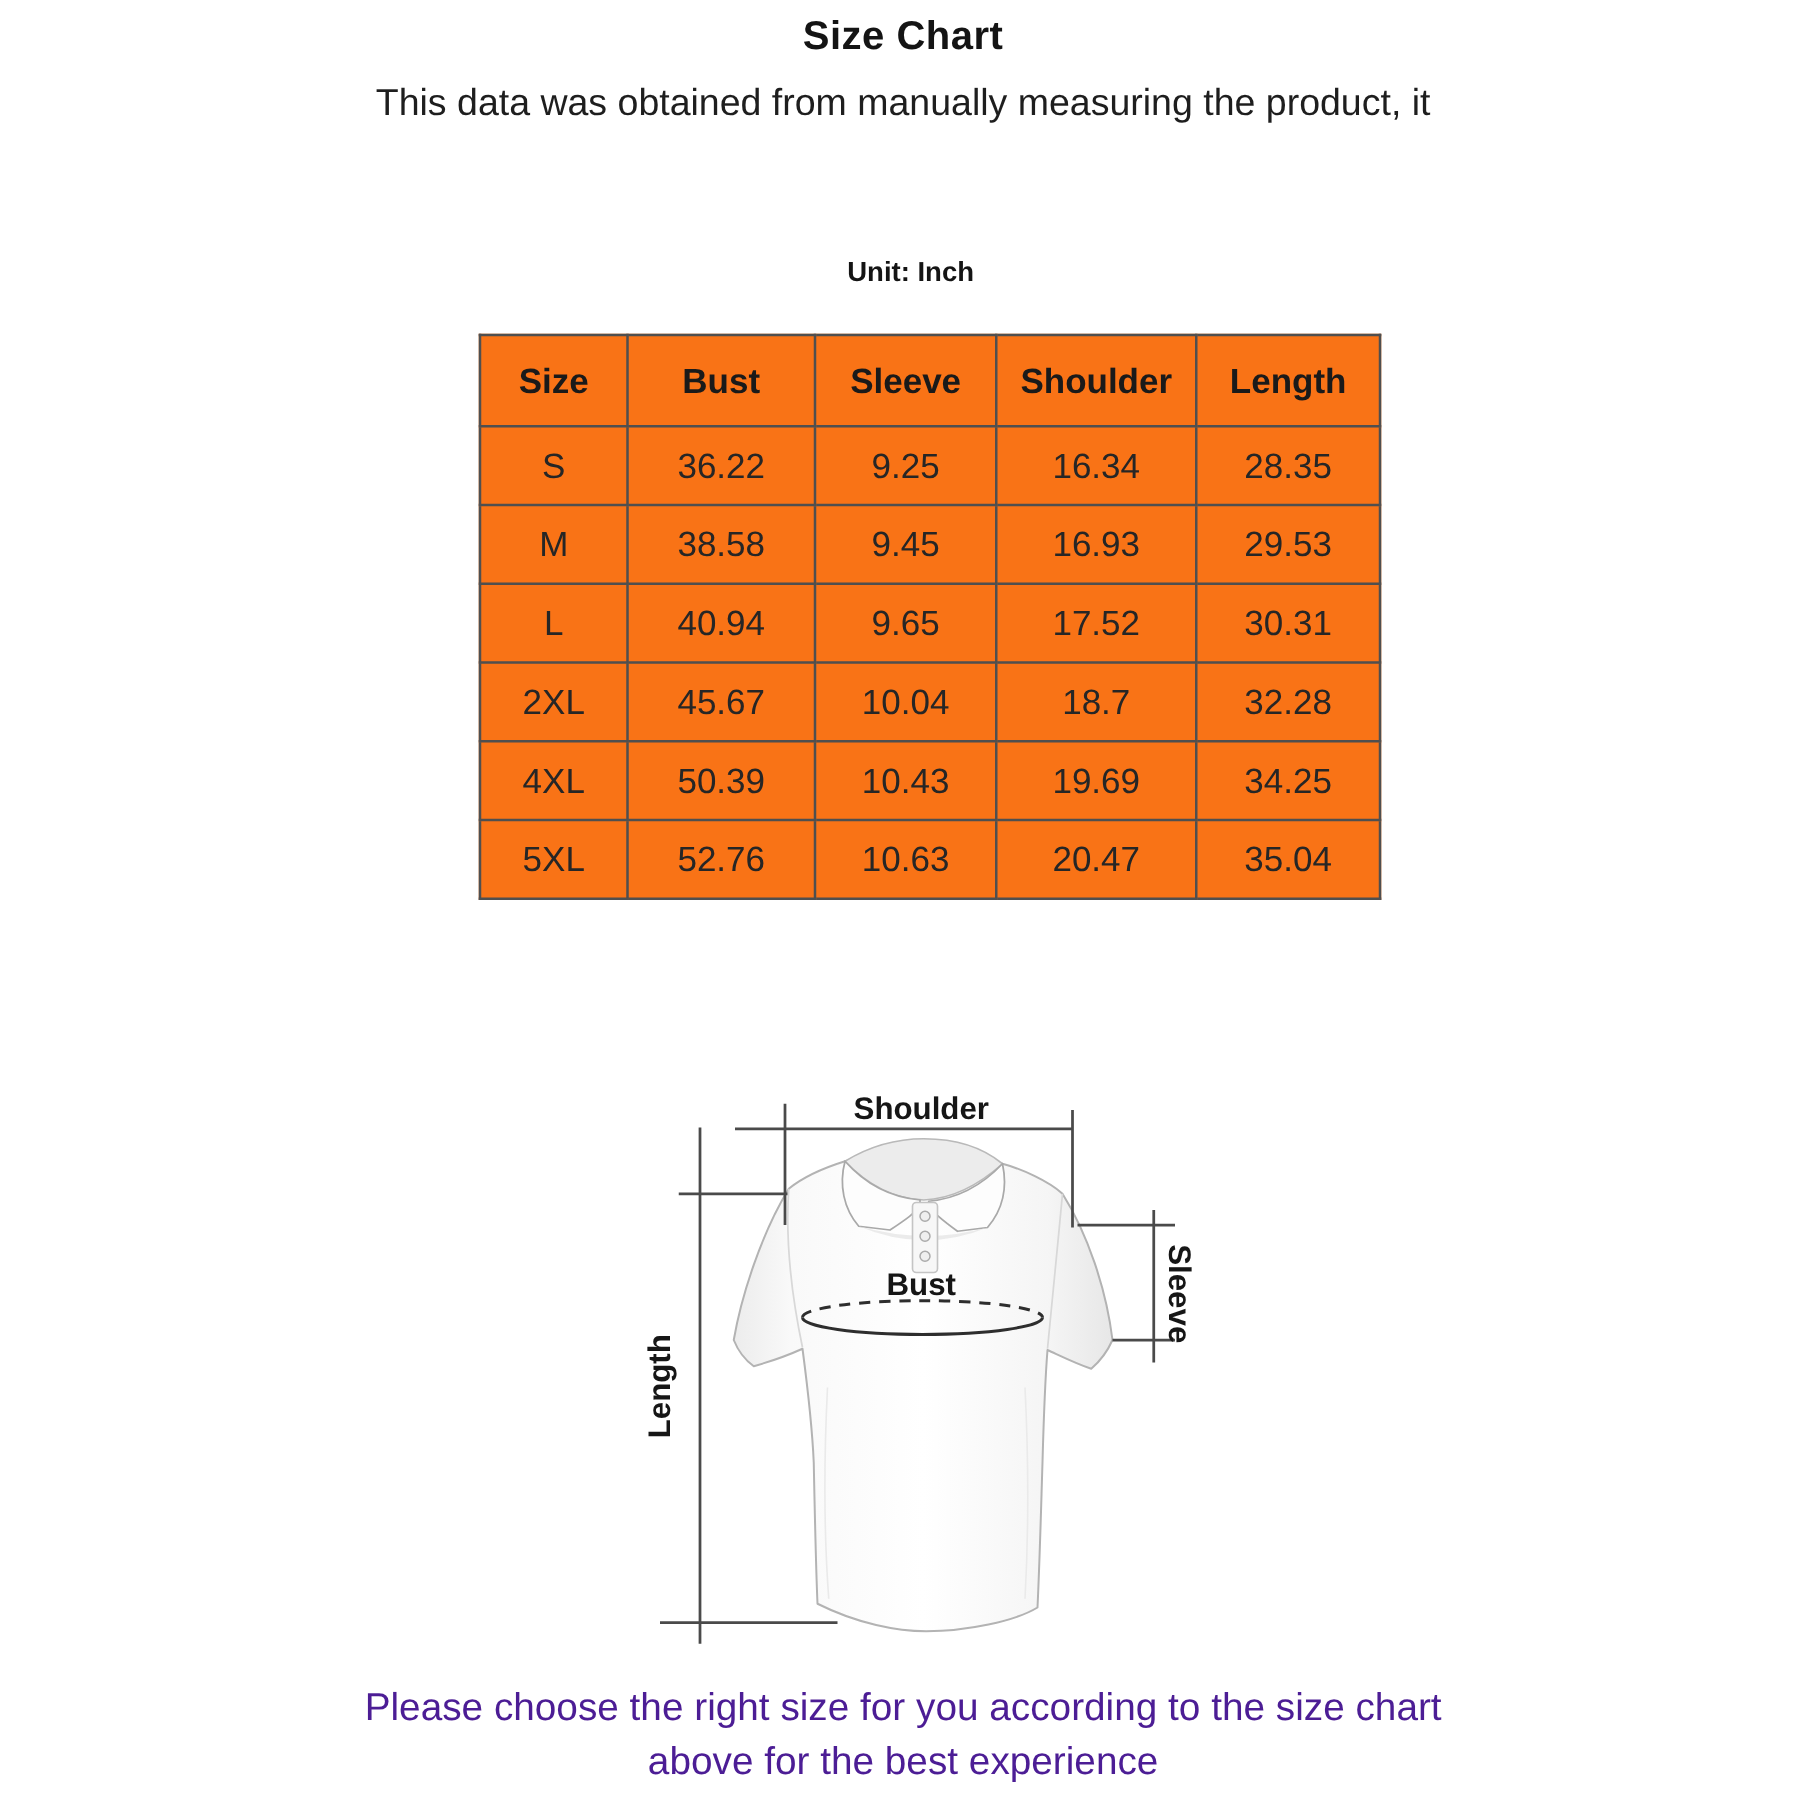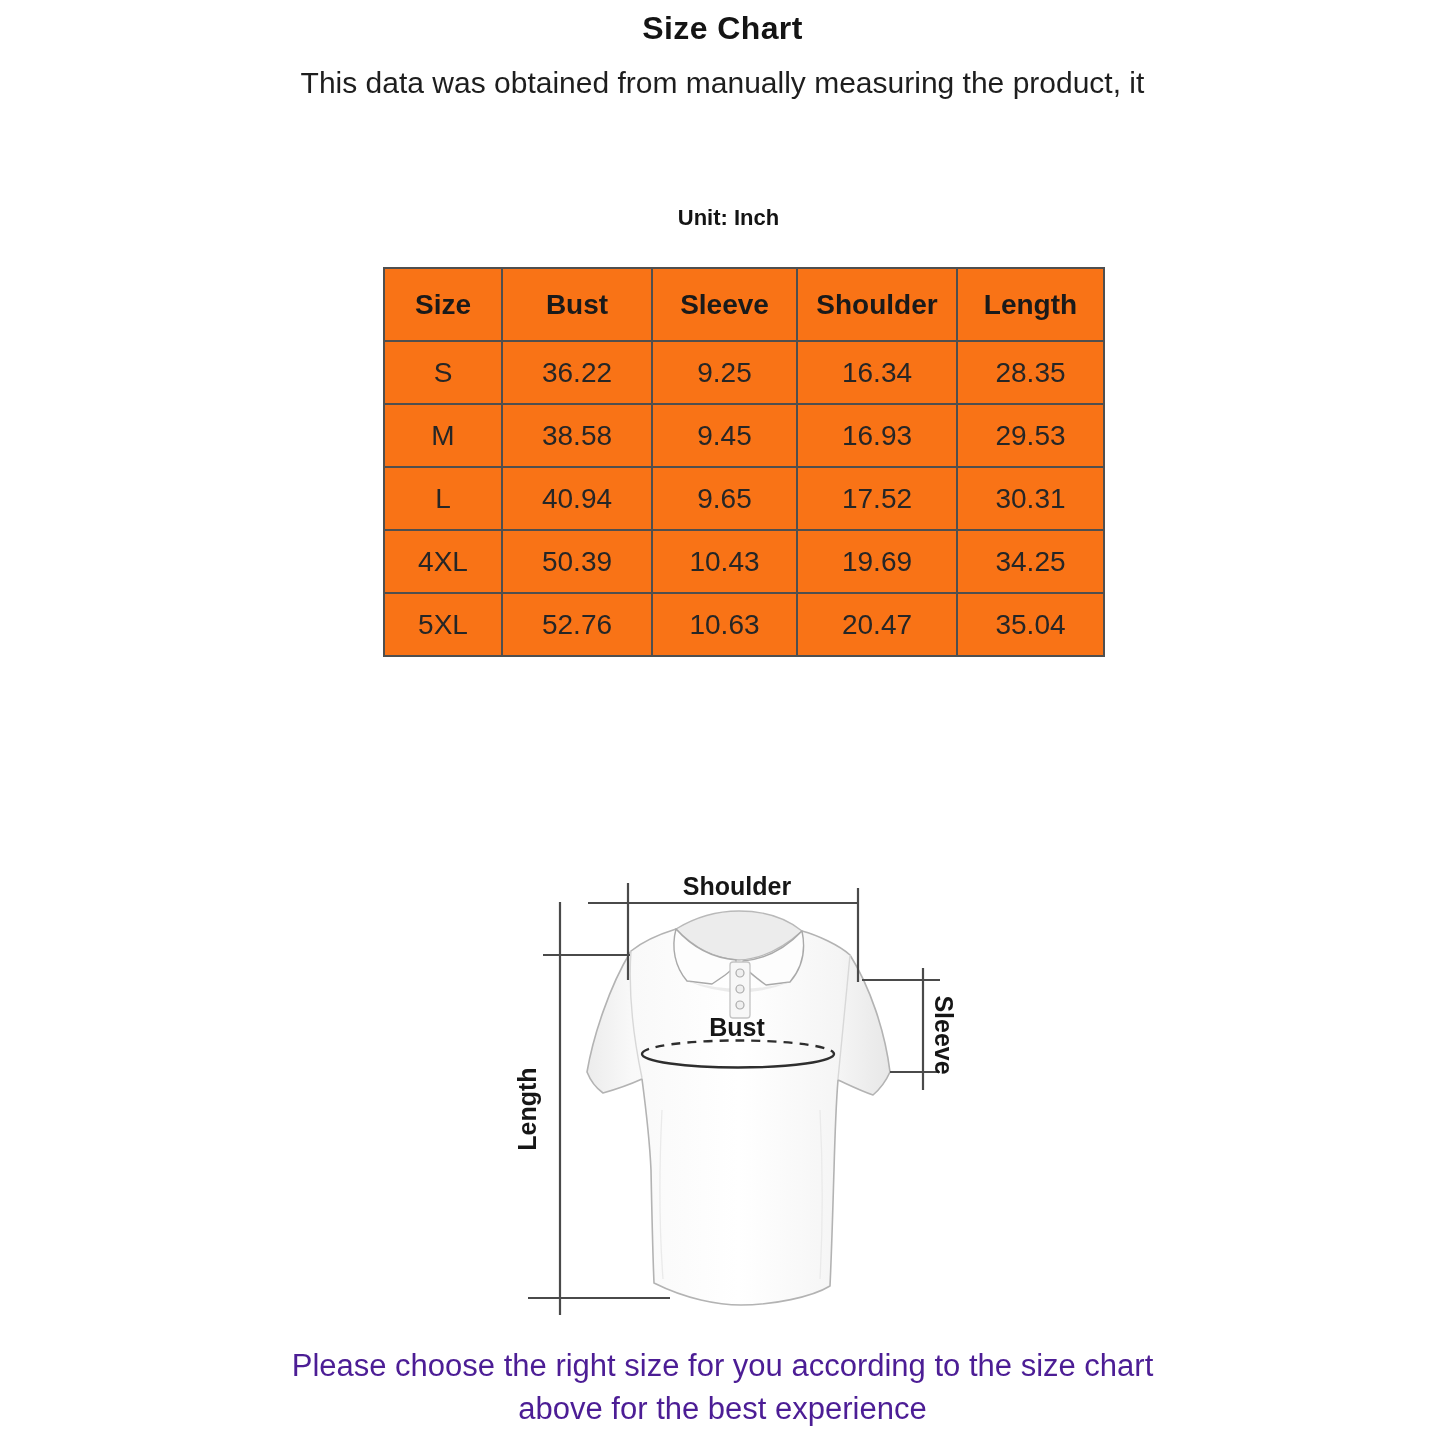--- a/index.html
+++ b/index.html
@@ -87,20 +87,27 @@
       <td>9.45</td>
       <td>16.93</td>
       <td>29.53</td>
     </tr>
     <tr>
       <td>L</td>
       <td>40.94</td>
       <td>9.65</td>
       <td>17.52</td>
       <td>30.31</td>
+    </tr>
+    <tr>
+      <td>2XL</td>
+      <td>45.67</td>
+      <td>10.04</td>
+      <td>18.7</td>
+      <td>32.28</td>
     </tr>
     <tr>
       <td>4XL</td>
       <td>50.39</td>
       <td>10.43</td>
       <td>19.69</td>
       <td>34.25</td>
     </tr>
     <tr>
       <td>5XL</td>

